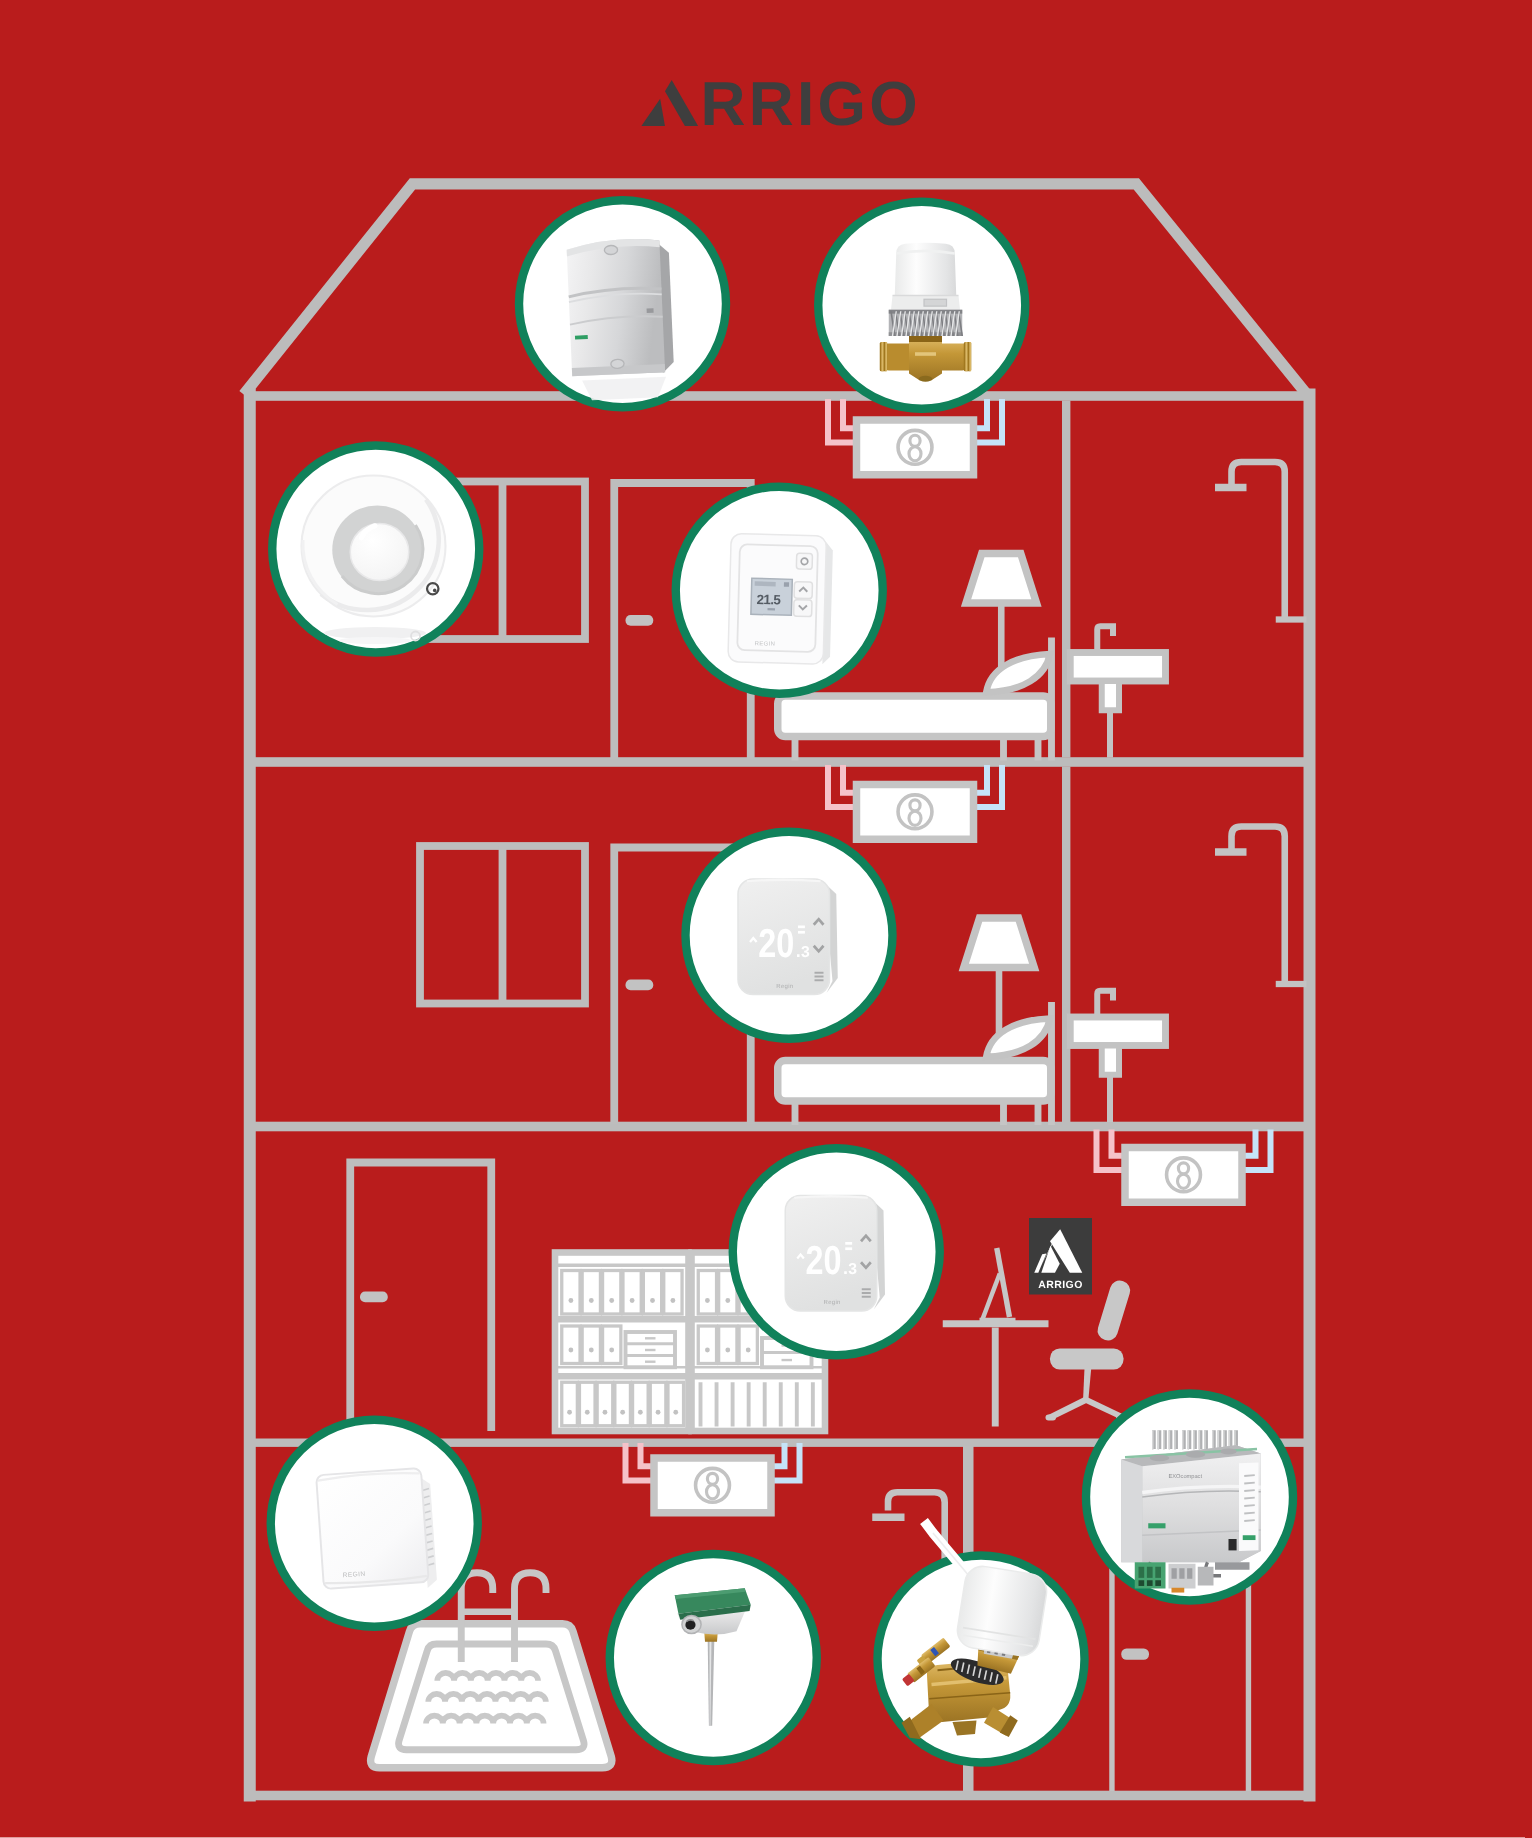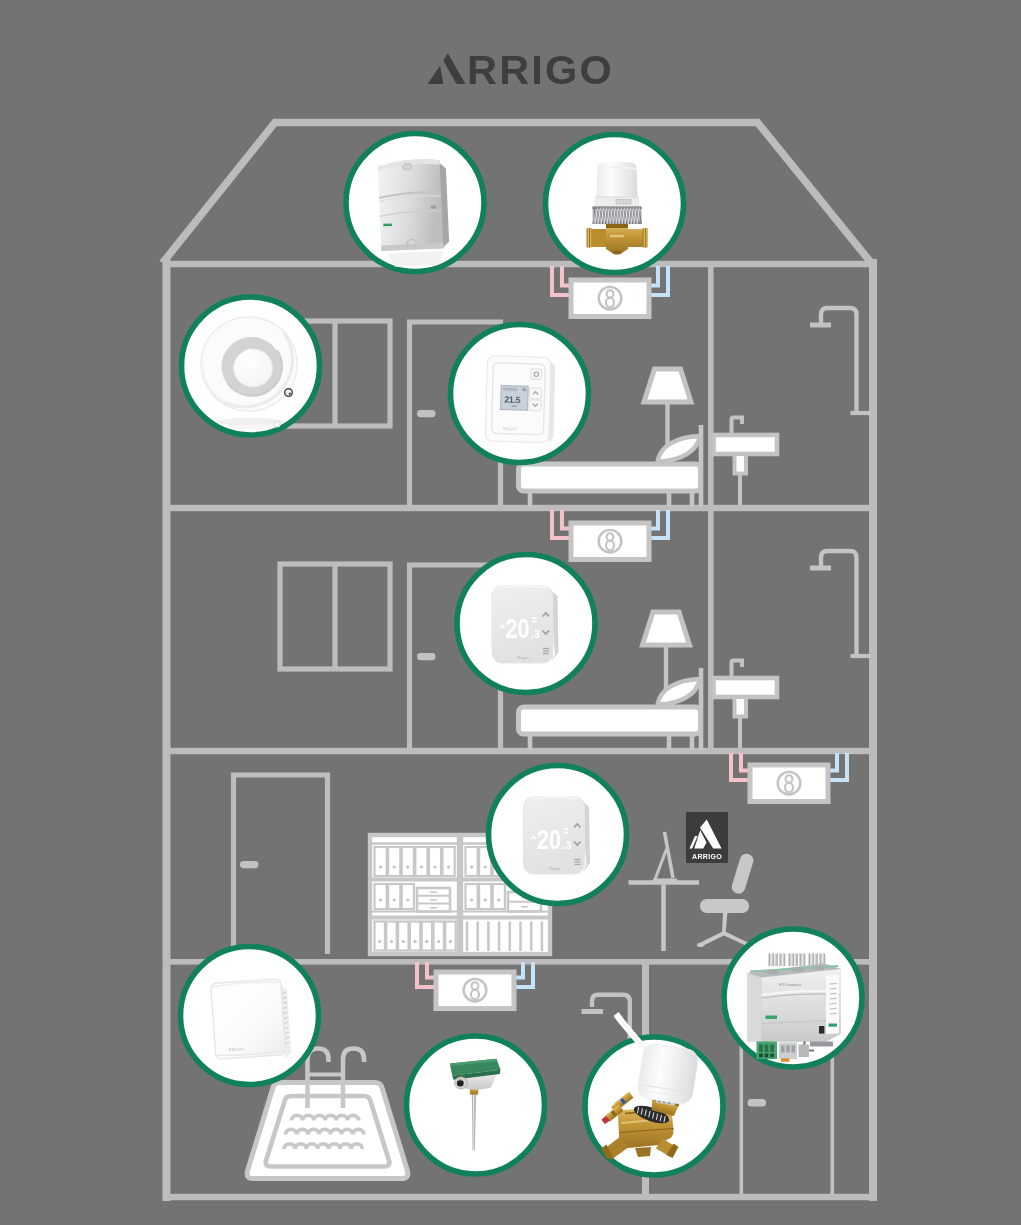--- a/index.html
+++ b/index.html
@@ -1,16 +1,16 @@
 <!DOCTYPE html>
 <html><head>
 <meta charset="utf-8">
 <style>
   html,body{margin:0;padding:0;background:#ffffff;}
-  #page{position:relative;width:1021px;height:1225px;background:#737373;overflow:hidden;
+  #page{position:relative;width:1021px;height:1225px;background:#b91c1c;overflow:hidden;
         font-family:"Liberation Sans", sans-serif;}
   svg{position:absolute;top:0;left:0;}
   text{font-family:"Liberation Sans", sans-serif;}
 </style>
 </head>
 <body>
 <div id="page">
 <svg width="1021" height="1225" viewBox="0 0 1021 1225">
 <defs>
   <linearGradient id="metal" x1="0" y1="0" x2="1" y2="0">

